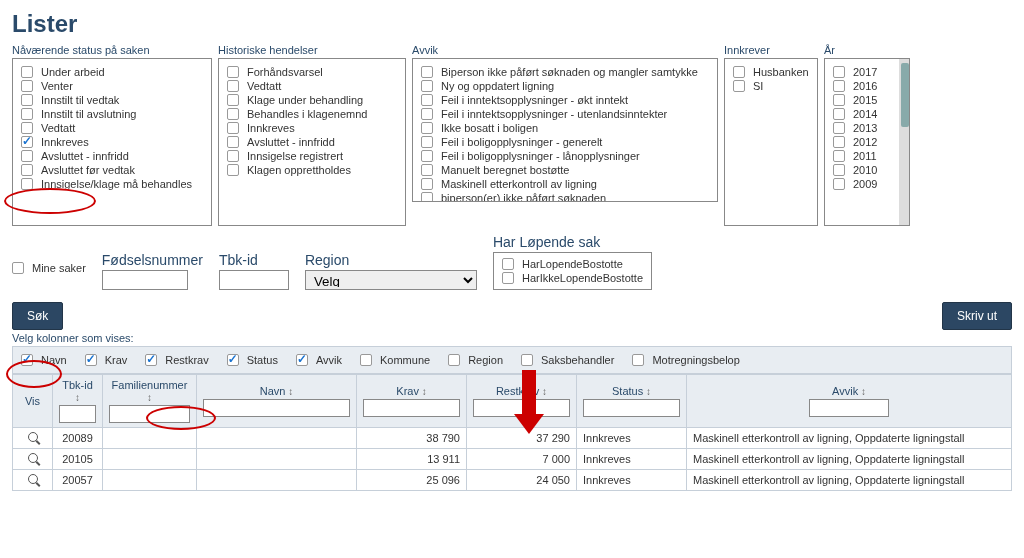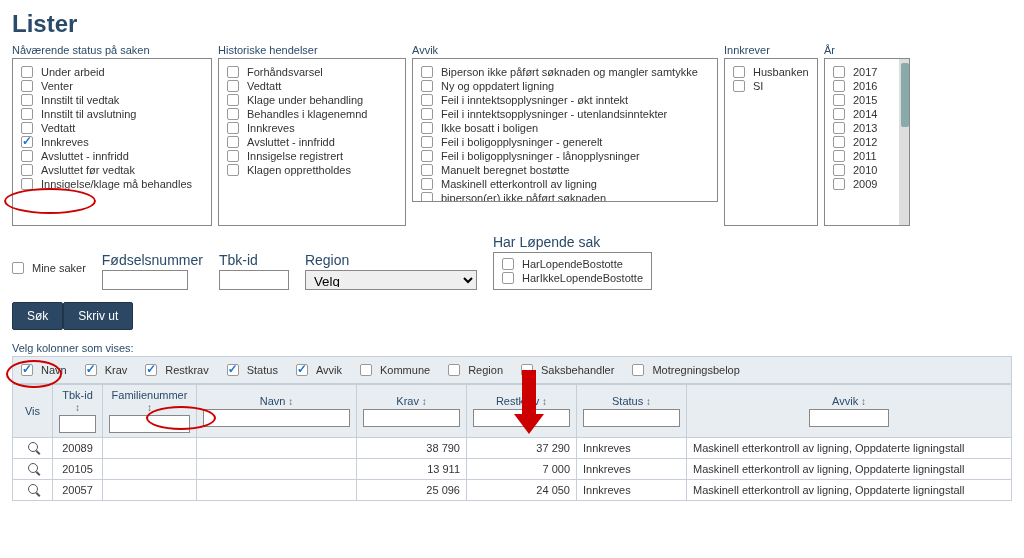--- a/index.html
+++ b/index.html
@@ -23,21 +23,21 @@
 .chk { display: inline-block; width: 12px; height: 12px; border: 1px solid #999; border-radius: 2px; background: #fff; position: relative; flex-shrink: 0; }
 .chk.checked::after { content: "✓"; position: absolute; top: -3px; left: 0px; color: #1a73d0; font-size: 12px; font-weight: bold; }
 
 .row2 { display: flex; align-items: flex-end; gap: 16px; margin-bottom: 12px; }
 .row2 .group { display: flex; flex-direction: column; }
 .row2 label { font-size: 14px; color: #2a4a6a; margin-bottom: 2px; }
 .row2 input[type=text] { border: 1px solid #888; height: 20px; padding: 2px 4px; }
 .row2 select { border: 1px solid #888; height: 20px; padding: 2px 4px; width: 172px; }
 .lopende { border: 1px solid #888; padding: 4px 8px; }
 
-.btn-row { display: flex; align-items: flex-start; margin-bottom: 12px; position: relative; }
+.btn-row { display: flex; justify-content: space-between; align-items: flex-start; margin-bottom: 2px; position: relative; }
 .btn { background: #2c4763; color: #fff; border: 1px solid #223548; padding: 6px 14px; font-size: 12px; border-radius: 2px; cursor: pointer; }
 
 .cols-header { font-size: 11px; color: #2a4a6a; margin-bottom: 2px; }
 .cols-bar { background: #e8edf2; border: 1px solid #c6cfd9; padding: 6px 8px; display: flex; gap: 18px; align-items: center; }
 
 table { border-collapse: collapse; width: 100%; margin-top: 0; }
 th, td { border: 1px solid #c6cfd9; padding: 4px 6px; font-size: 11px; text-align: left; }
 th { background: #e8edf2; color: #2a4a6a; font-weight: normal; position: relative; }
 th .th-label { text-align: center; display: block; }
 th input { width: 100%; border: 1px solid #888; height: 18px; margin-top: 2px; padding: 1px 2px; }

